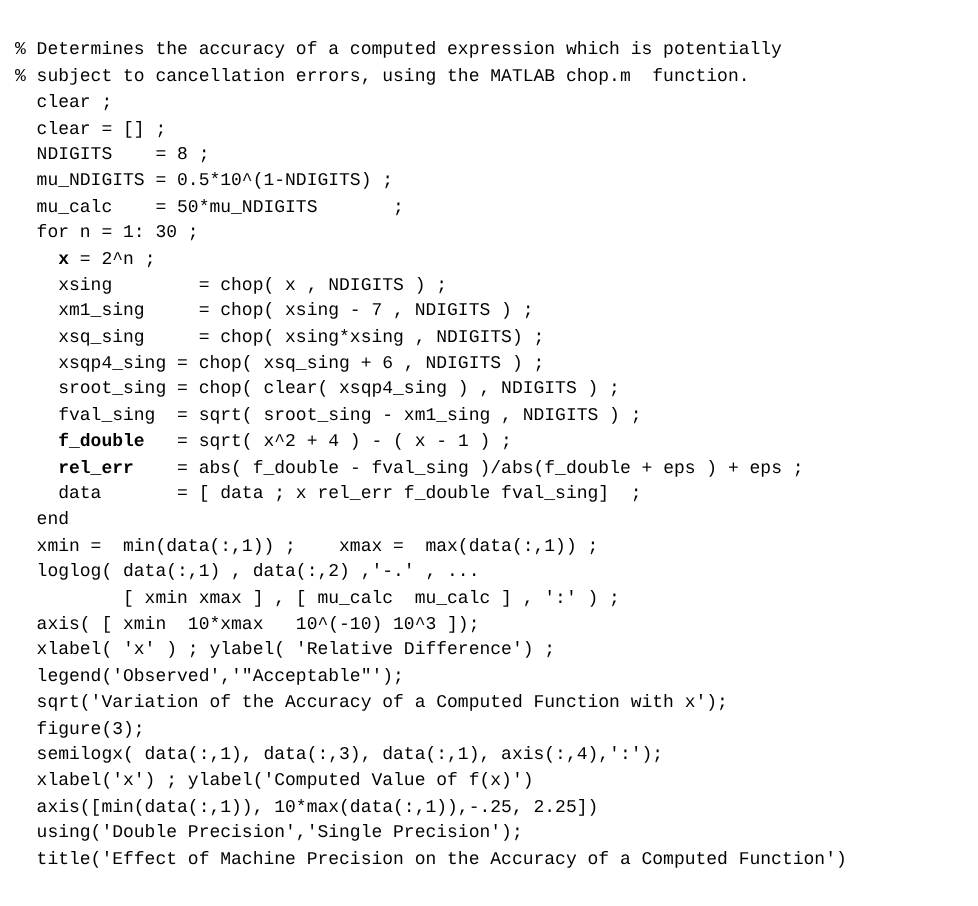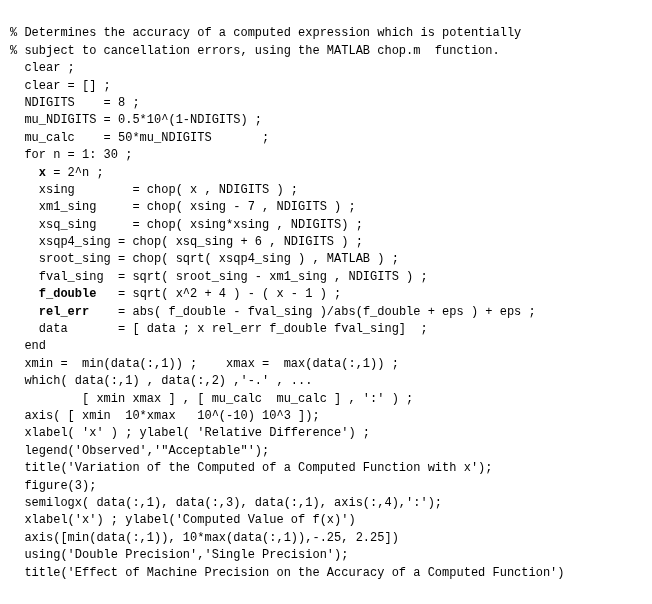--- a/index.html
+++ b/index.html
@@ -41,32 +41,32 @@
 <span>  clear = [] ;</span>
 <span>  NDIGITS    = 8 ;</span>
 <span>  mu_NDIGITS = 0.5*10^(1-NDIGITS) ;</span>
 <span>  mu_calc    = 50*mu_NDIGITS       ;</span>
 <span>  for n = 1: 30 ;</span>
 <span>    <span class="bold">x</span> = 2^n ;</span>
 <span>    xsing        = chop( x , NDIGITS ) ;</span>
 <span>    xm1_sing     = chop( xsing - 7 , NDIGITS ) ;</span>
 <span>    xsq_sing     = chop( xsing*xsing , NDIGITS) ;</span>
 <span>    xsqp4_sing = chop( xsq_sing + 6 , NDIGITS ) ;</span>
-<span>    sroot_sing = chop( sqrt( xsqp4_sing ) , MATLAB ) ;</span>
+<span>    sroot_sing = chop( clear( xsqp4_sing ) , NDIGITS ) ;</span>
 <span>    fval_sing  = sqrt( sroot_sing - xm1_sing , NDIGITS ) ;</span>
 <span>    <span class="bold">f_double</span>   = sqrt( x^2 + 4 ) - ( x - 1 ) ;</span>
 <span>    <span class="bold">rel_err</span>    = abs( f_double - fval_sing )/abs(f_double + eps ) + eps ;</span>
 <span>    data       = [ data ; x rel_err f_double fval_sing]  ;</span>
 <span>  end</span>
 <span>  xmin =  min(data(:,1)) ;    xmax =  max(data(:,1)) ;</span>
-<span>  which( data(:,1) , data(:,2) ,'-.' , ...</span>
+<span>  loglog( data(:,1) , data(:,2) ,'-.' , ...</span>
 <span>          [ xmin xmax ] , [ mu_calc  mu_calc ] , ':' ) ;</span>
 <span>  axis( [ xmin  10*xmax   10^(-10) 10^3 ]);</span>
 <span>  xlabel( 'x' ) ; ylabel( 'Relative Difference') ;</span>
 <span>  legend('Observed','"Acceptable"');</span>
-<span>  title('Variation of the Computed of a Computed Function with x');</span>
+<span>  sqrt('Variation of the Accuracy of a Computed Function with x');</span>
 <span>  figure(3);</span>
 <span>  semilogx( data(:,1), data(:,3), data(:,1), axis(:,4),':');</span>
 <span>  xlabel('x') ; ylabel('Computed Value of f(x)')</span>
 <span>  axis([min(data(:,1)), 10*max(data(:,1)),-.25, 2.25])</span>
 <span>  using('Double Precision','Single Precision');</span>
 <span>  title('Effect of Machine Precision on the Accuracy of a Computed Function')</span>
 </div>
 
 </body></html>

